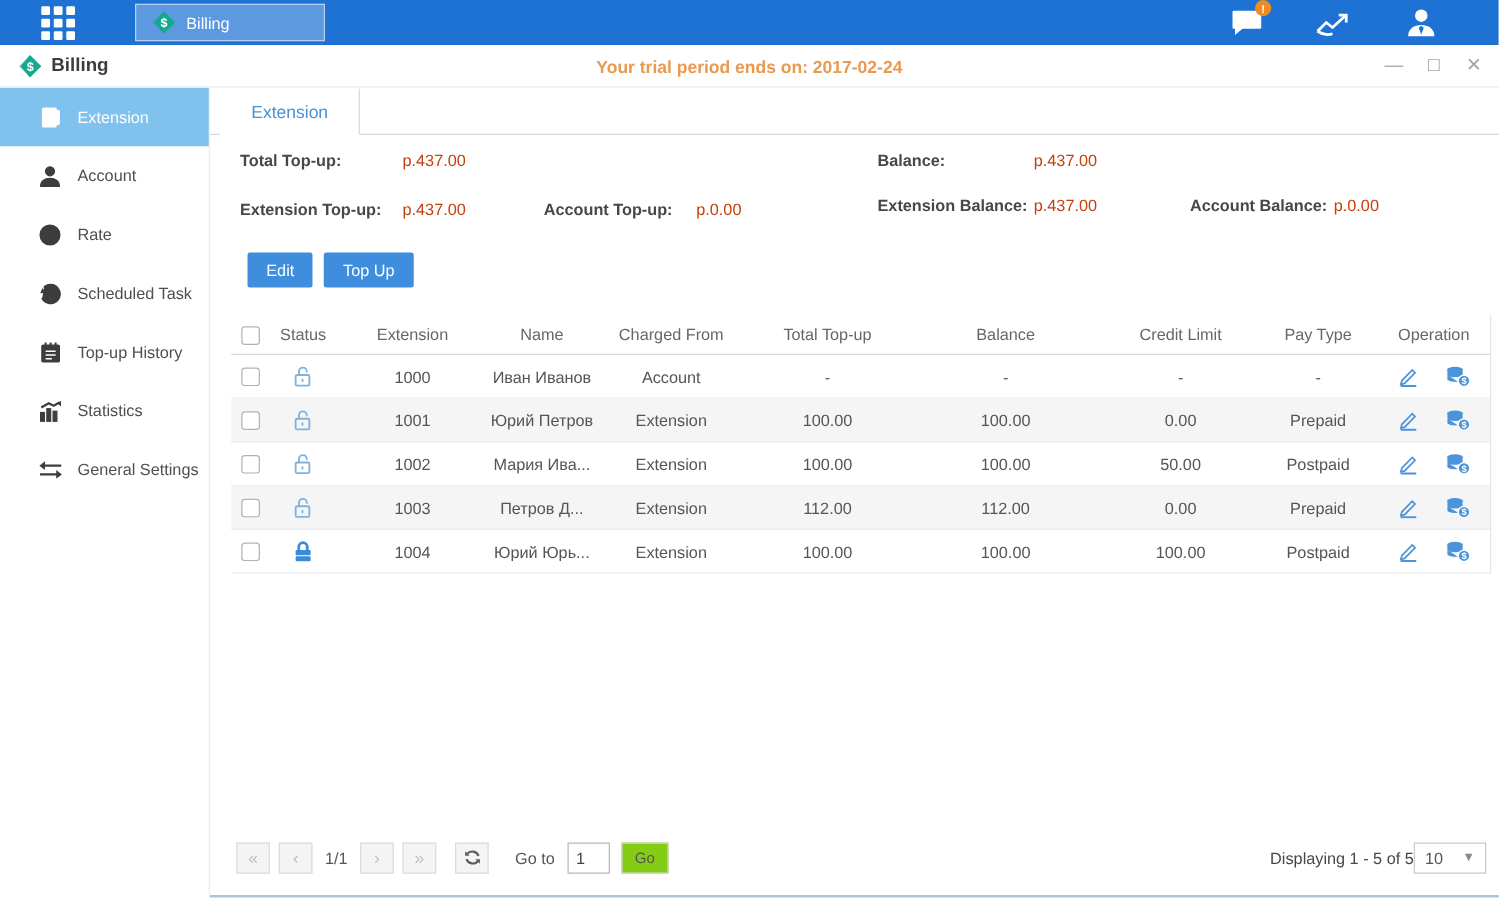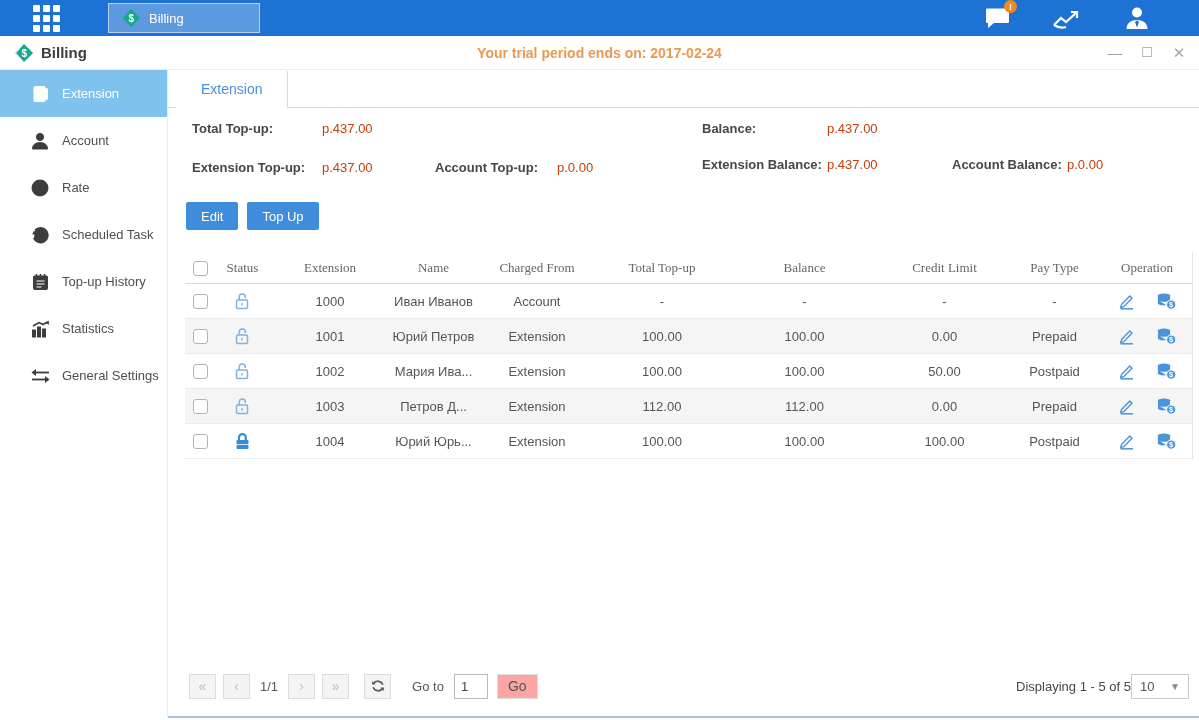--- a/index.html
+++ b/index.html
@@ -44,45 +44,45 @@
   .tab { margin-left:8px; padding:0 25px; display:flex; align-items:center; color:#4a90d9; font-size:14px;
     background:#fff; border-right:1px solid #d9d9d9; position:relative; top:1px; border-bottom:1px solid #fff; cursor:pointer; }
 
   .pane { padding:13px 14px 0 17px; }
   .summary { display:grid; grid-template-columns:510px auto; margin-left:7px; }
   .sum-grid-l { display:grid; grid-template-columns:130px 113px 122px auto; row-gap:24px; align-items:baseline; }
   .sum-grid-r { display:grid; grid-template-columns:125px 125px 115px auto; row-gap:17px; align-items:baseline; }
   .sum-lbl { font-weight:bold; color:#474747; }
   .sum-val { color:#c2410c; }
 
-  .btn-row { margin:27px 0 0 1px; display:flex; gap:9px; }
+  .btn-row { margin:27px 0 0 13px; display:flex; gap:9px; }
   .btn-blue { background:#3f8ede; color:#fff; border:none; height:28px; padding:0 15px; font-size:13px;
     border-radius:2px; cursor:pointer; font-family:inherit; }
 
   
   .tbl { margin-top:22px; border-right:1px solid #e5e5e5; }
   .tbl-row { display:grid; grid-template-columns:30px 55px 120px 87px 120px 130px 155px 125px 95px 90px; align-items:center; }
-  .tbl-head { height:32px; border-bottom:1px solid #d8d8d8; color:#666;font-family:Liberation Serif, serif; }
+  .tbl-head { height:32px; border-bottom:1px solid #d8d8d8; color:#666; }
   .tbl-head .cell { text-align:center; }
   .tbl-body .tbl-row { height:35px; border-bottom:1px solid #ececec; color:#555; }
   .tbl-body .tbl-row:nth-child(even) { background:#f5f5f5; }
   .cell { text-align:center; white-space:nowrap; overflow:hidden; }
   .cb { width:15px; height:15px; border:1px solid #b3b3b3; border-radius:3px; background:#fff; display:inline-block; vertical-align:middle; cursor:pointer; }
   .op-cell { display:flex; justify-content:center; gap:20px; }
   .op-cell .op { cursor:pointer; display:flex; }
 
   
   .bottom { margin-top:auto; height:52px; display:flex; align-items:center; padding:0 18px 8px 21px; }
   .pg-btn { width:27px; height:25px; border:1px solid #dcdcdc; background:#f4f4f4; color:#bdbdbd; font-size:14px;
     display:flex; align-items:center; justify-content:center; margin-right:7px; cursor:pointer; }
   .pg-ind { margin:0 10px 0 3px; color:#555; }
   .goto-lbl { margin:0 10px 0 14px; color:#555; }
   .goto-input { width:34px; height:25px; border:1px solid #b9b9b9; padding:0 6px; font-size:13px; font-family:inherit; color:#444; }
-  .go-btn { margin-left:9px; height:25px; padding:0 10px; border:1px solid #dcdcdc; background:#fca5a5; color:#555;
-    font-size:14px; cursor:pointer; font-family:inherit; }
+  .go-btn { margin-left:9px; height:25px; padding:0 10px; border:1px solid #dcdcdc; background:#84cc16; color:#555;
+    font-size:12px; cursor:pointer; font-family:inherit; }
   .bottom-right { margin-left:auto; display:flex; align-items:center; color:#474747; }
   .pagesize { width:58px; height:25px; border:1px solid #c9c9c9; display:flex; align-items:center; padding:0 8px;
     color:#555; cursor:pointer; background:#fff; }
   .pagesize .caret { margin-left:auto; color:#8a8a8a; font-size:10px; }
   .win-footer { height:2px; background:#aac4dd; }
 </style>
 </head>
 <body>
 
 <div class="topbar">

